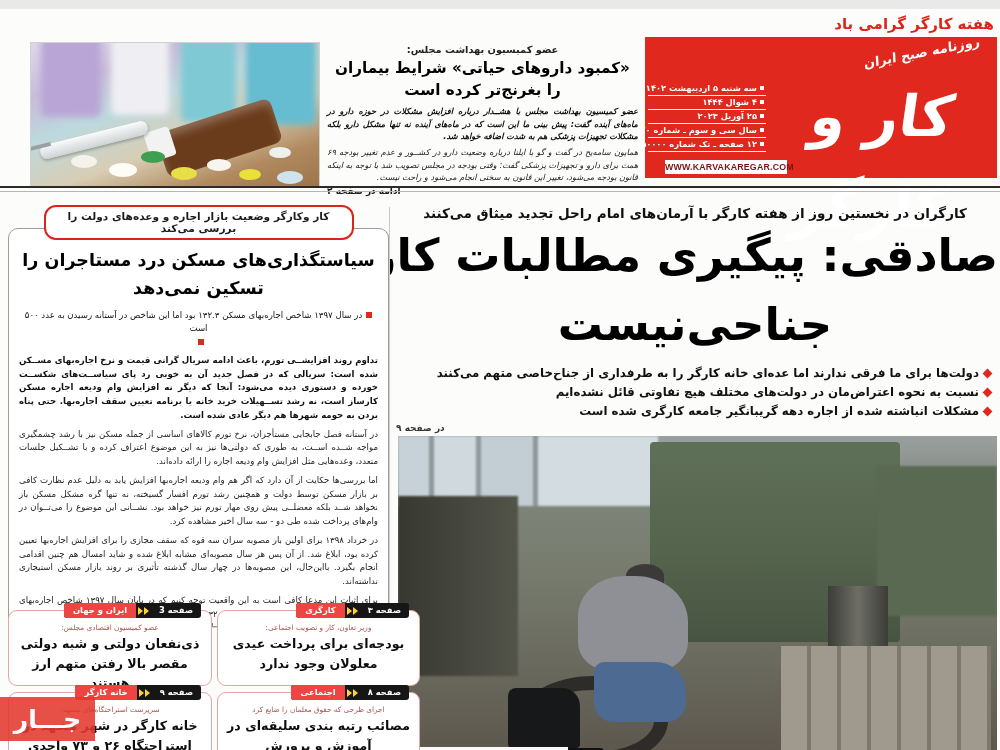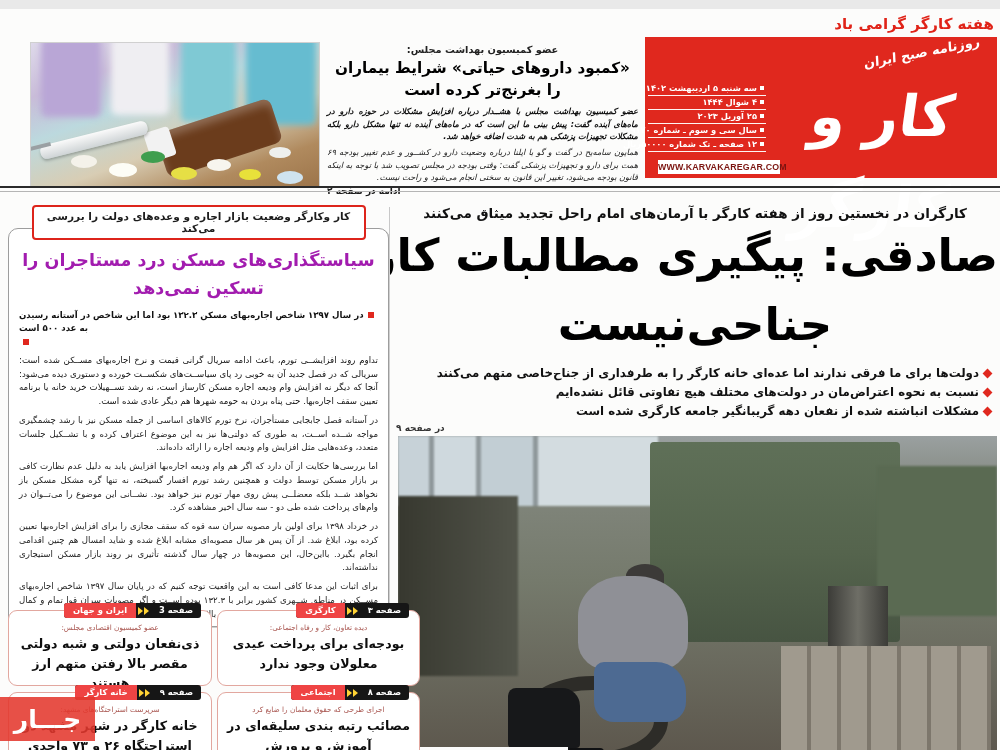--- a/index.html
+++ b/index.html
@@ -14,21 +14,21 @@
   .masthead { position:absolute; top:28px; right:3px; width:352px; height:141px; background:#e0281e; }
   .tagline { position:absolute; top:8px; right:16px; color:#fff; font-size:13px; font-weight:bold;
              transform:rotate(-11deg) skewX(-8deg); }
   .logo { position:absolute; top:34px; right:2px; left:112px; text-align:center; color:#fff;
           font-size:57px; font-weight:bold; transform:skewX(-8deg); line-height:1.6; }
   .dates { position:absolute; top:45px; left:3px; width:118px; }
   .date-row { display:flex; align-items:center; justify-content:flex-start; gap:3px;
               border-bottom:1px solid rgba(255,255,255,.95); padding:1px 2px 2px;
               color:#fff; font-size:8.3px; font-weight:bold; white-space:nowrap; }
   .sq-w { display:inline-block; width:4px; height:4px; background:#fff; flex:0 0 auto; }
-  .site-box { position:absolute; bottom:4px; left:13px; width:122px; height:14px; background:#fff;
+  .site-box { position:absolute; bottom:4px; left:20px; width:122px; height:14px; background:#fff;
               color:#7b1410; font-size:8.8px; font-weight:bold; text-align:center; line-height:14px;
               font-family:"Liberation Sans", sans-serif; direction:ltr; letter-spacing:.2px; }
   .rule1 { position:absolute; top:177px; left:0; width:1000px; height:2px; background:#2b2b2b; }
   .rule2 { position:absolute; top:182px; left:0; width:1000px; height:1px; background:#b5b5b5; }
 
   
   .top-photo { position:absolute; top:33px; left:30px; width:290px; height:146px; overflow:hidden;
                border:1px solid #d0d0d0;
                background:linear-gradient(160deg,#ded9ea 0%,#c9bcd9 22%,#bcd9de 40%,#d8cdb4 62%,#b08a5e 82%,#9c744a 100%); }
   .blur-strip { position:absolute; filter:blur(3px); border-radius:6px; }
@@ -77,31 +77,31 @@
   .mp-man-legs { position:absolute; top:226px; left:196px; width:92px; height:60px; background:#4d6a92; border-radius:10px 30px 20px 20px; }
   .mp-chair { position:absolute; top:252px; left:110px; width:72px; height:60px; background:#17181a; border-radius:8px 18px 4px 4px; }
   .mp-chair-base { position:absolute; top:312px; left:96px; width:110px; height:10px; background:#101113; border-radius:4px; }
   .mp-caption { position:absolute; bottom:0; left:2px; width:168px; height:12px; background:#fbfbfb; }
 
   
   .vdiv { position:absolute; top:198px; left:389px; width:1px; height:398px; background:#c8c8c8; }
 
   
   .housing { position:absolute; top:196px; left:8px; width:381px; }
-  .hz-kicker { position:relative; z-index:2; margin:0 auto; width:334px; background:#fff;
-               border:2px solid #dd241b; border-radius:4px; padding:3px 6px 4px; text-align:center;
+  .hz-kicker { position:relative; z-index:2; margin:0 auto; width:310px; background:#fff;
+               border:2px solid #dd241b; border-radius:12px; padding:3px 6px 4px; text-align:center;
                font-size:10.6px; font-weight:bold; color:#1c1c1c; }
   .hz-box { margin-top:-12px; background:#fff; border:1px solid #9d9d9d; border-radius:10px;
             padding:17px 10px 6px; height:399px; overflow:hidden; box-shadow:1px 1px 0 #cfcfcf; }
-  .hz-headline { text-align:center; font-size:17.5px; font-weight:bold; line-height:1.6; color:#a21caf; }
+  .hz-headline { text-align:center; font-size:17.5px; font-weight:bold; line-height:1.6; color:#000000; }
   .hz-bullets { margin-top:7px; }
-  .hzb { font-size:8.6px; font-weight:bold; line-height:1.55; text-align:left; color:#111; }
+  .hzb { font-size:8.6px; font-weight:normal; line-height:1.55; text-align:center; color:#111; }
   .sq-r { display:inline-block; width:6px; height:6px; background:#e0281e; margin-left:4px; }
   .hz-p { font-size:8.6px; line-height:1.6; text-align:justify; margin-top:5px; color:#222; }
-  .hz-p.p1 { font-weight:normal; color:#111; }
+  .hz-p.p1 { font-weight:bold; color:#111; }
 
   
   .tbox { position:absolute; background:#fff; border:1px solid #e2a79f; border-radius:9px; padding:12px 4px 2px; }
   .tbox-a { top:601px; left:8px;  width:204px; height:76px; }
   .tbox-c { top:601px; left:217px; width:203px; height:76px; }
   .tbox-b { top:683px; left:8px;  width:204px; height:80px; }
   .tbox-d { top:683px; left:217px; width:203px; height:80px; }
   .tab { position:absolute; top:-8px; right:10px; height:15px; display:flex; align-items:stretch;
          background:#161616; border-radius:3px; overflow:hidden; }
   .tab-page { color:#fff; font-size:8.4px; font-weight:bold; line-height:15px; padding:0 8px; }
@@ -182,21 +182,21 @@
   <div class="rule1"></div>
   <div class="rule2"></div>
 
   <div class="lead">
     <div class="lead-kicker">کارگران در نخستین روز از هفته کارگر با آرمان‌های امام راحل تجدید میثاق می‌کنند</div>
     <div class="lead-h">صادقی: پیگیری مطالبات کارگری</div>
     <div class="lead-h2">جناحی‌نیست</div>
     <div class="lead-bullets">
       <div class="lb-line"><span class="diamond"></span><span>دولت‌ها برای ما فرقی ندارند اما عده‌ای خانه کارگر را به طرفداری از جناح‌خاصی متهم می‌کنند</span></div>
       <div class="lb-line"><span class="diamond"></span><span>نسبت به نحوه اعتراض‌مان در دولت‌های مختلف هیچ تفاوتی قائل نشده‌ایم</span></div>
-      <div class="lb-line"><span class="diamond"></span><span>مشکلات انباشته شده از نفعان دهه گریبانگیر جامعه کارگری شده است</span></div>
+      <div class="lb-line"><span class="diamond"></span><span>مشکلات انباشته شده از اجاره دهه گریبانگیر جامعه کارگری شده است</span></div>
     </div>
     <div class="lead-pageref">در صفحه ۹</div>
   </div>
 
   <div class="main-photo">
     <div class="mp-windows"></div>
     <div class="mp-greenmachine"></div>
     <div class="mp-greenmachine2"></div>
     <div class="mp-leftdark"></div>
     <div class="mp-spindle"></div>
@@ -244,21 +244,21 @@
 
   <div class="tbox tbox-c">
     <div class="tab">
       <span class="tab-page">صفحه ۳</span>
       <span class="tab-chev">
           <span class="tri"></span>
           <span class="tri"></span>
         </span>
       <span class="tab-sec">کارگری</span>
     </div>
-    <div class="tbox-kicker">دیده تعاون، کار و رفاه اجتماعی:</div>
+    <div class="tbox-kicker">وزیر تعاون، کار و تصویب اجتماعی:</div>
     <div class="tbox-headline">بودجه‌ای برای پرداخت عیدی معلولان وجود ندارد</div>
   </div>
 
   <div class="tbox tbox-b">
     <div class="tab">
       <span class="tab-page">صفحه ۹</span>
       <span class="tab-chev">
           <span class="tri"></span>
           <span class="tri"></span>
         </span>

